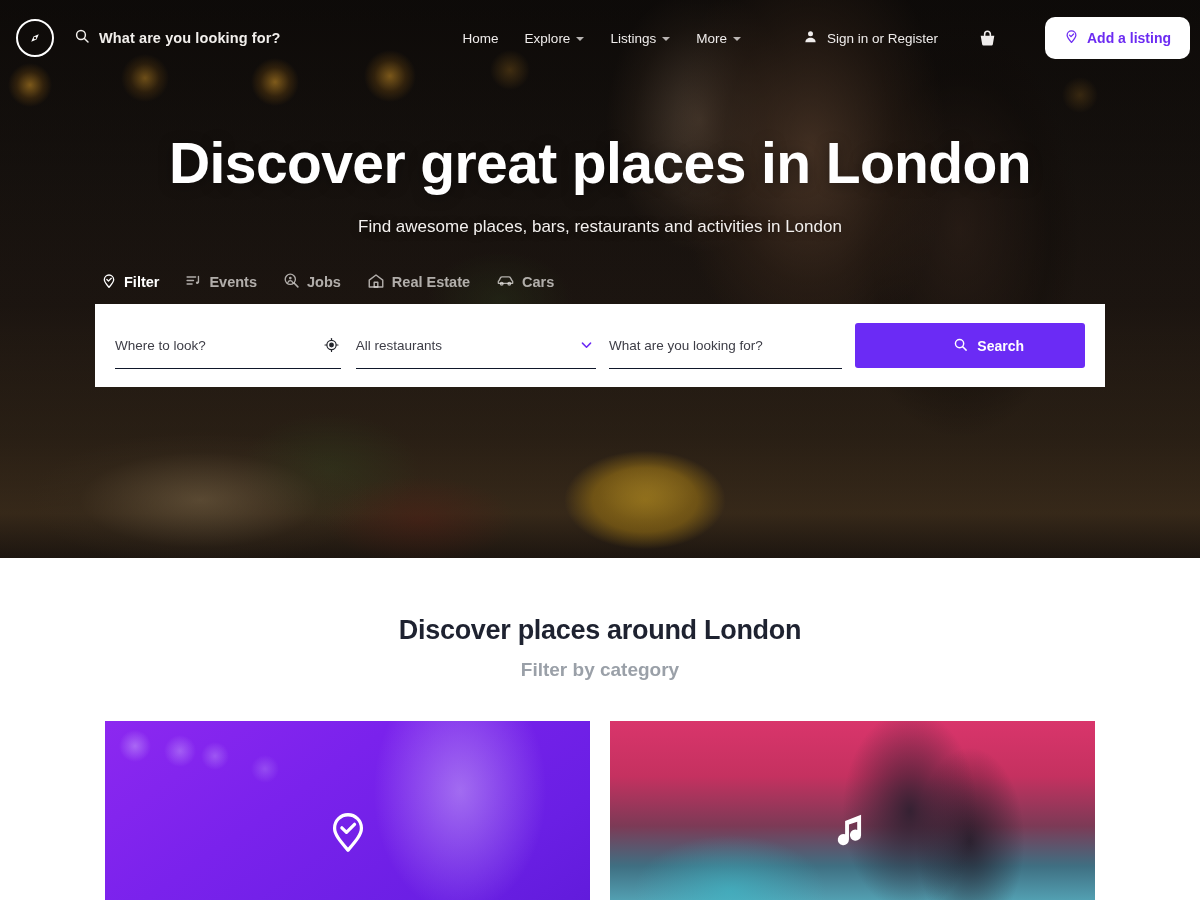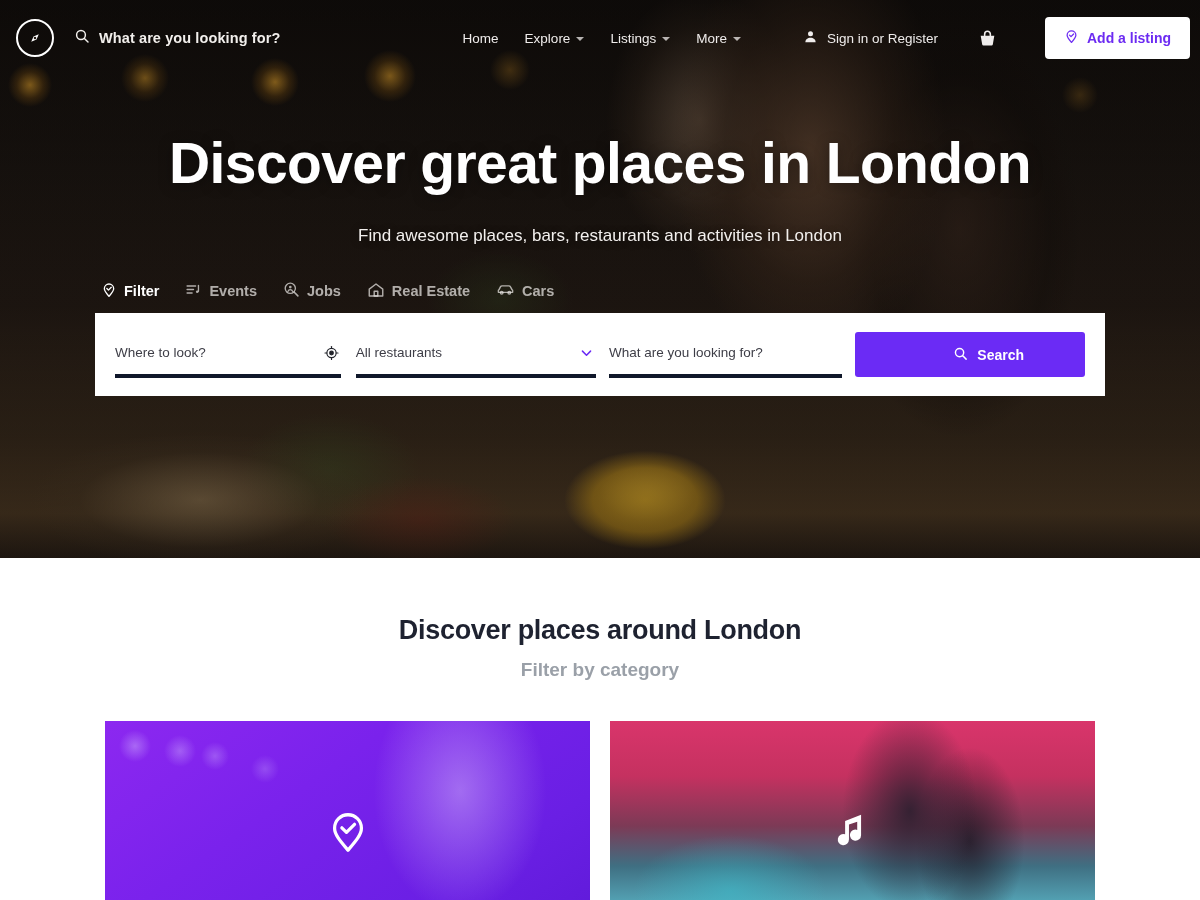--- a/index.html
+++ b/index.html
@@ -108,21 +108,21 @@
     color: #efeceb;
     font-size: 13.5px;
     white-space: nowrap;
     cursor: pointer;
   }
   .basket { margin-left: 14px; cursor: pointer; display:flex; }
   .add-listing {
     margin-left: 22px;
     margin-right: 10px;
     background: #fff;
-    border-radius: 4px;
+    border-radius: 10px;
     height: 42px;
     padding: 0 19px;
     display: flex; align-items: center; gap: 8px;
     color: #6c2bf2;
     font-size: 14px;
     font-weight: 700;
     white-space: nowrap;
     cursor: pointer;
   }
 
@@ -137,21 +137,21 @@
   .hero-title {
     color: #fff;
     font-size: 57px;
     line-height: 63px;
     font-weight: 700;
     text-align: center;
     letter-spacing: -.6px;
     text-shadow: 0 2px 14px rgba(0,0,0,.35);
   }
   .hero-sub {
-    margin-top: 31px;
+    margin-top: 22px;
     color: #f3f0ee;
     font-size: 17px;
     font-weight: 400;
     text-align: center;
     text-shadow: 0 1px 8px rgba(0,0,0,.4);
   }
 
   
   .tabs {
     margin-top: 34px;
@@ -178,21 +178,21 @@
     height: 83px;
     display: flex;
     align-items: center;
     padding: 0 20px;
   }
   .field {
     position: relative;
     height: 46px;
     display: flex;
     align-items: center;
-    border-bottom: 4px solid #0f172a;
+    border-bottom: 1px solid #0f172a;
     padding-bottom: 0;
   }
   .field .ph {
     color: #3d3d46;
     font-size: 13.5px;
     font-weight: 400;
     white-space: nowrap;
   }
   .f-where { width: 232px; }
   .f-cat   { width: 247px; margin-left: 15px; }

